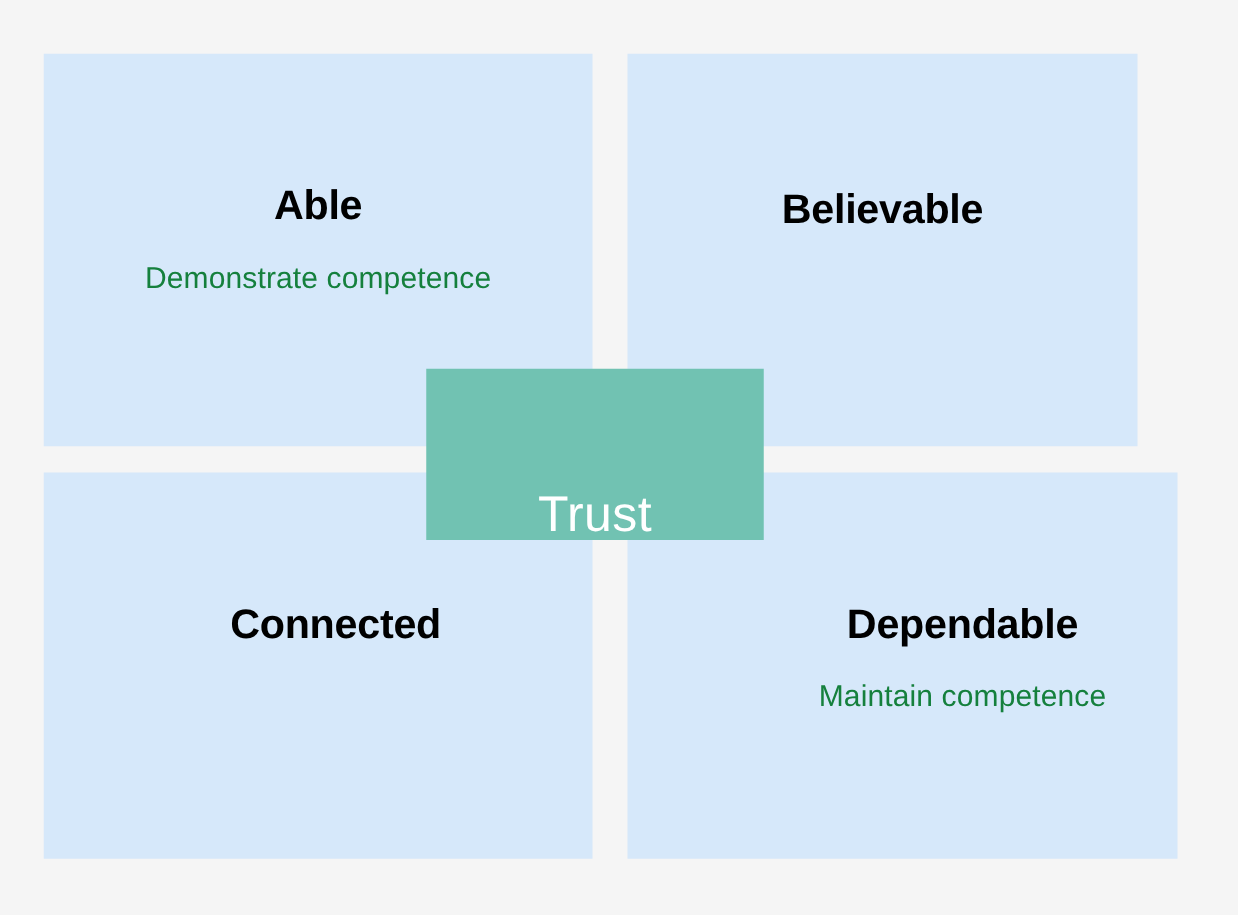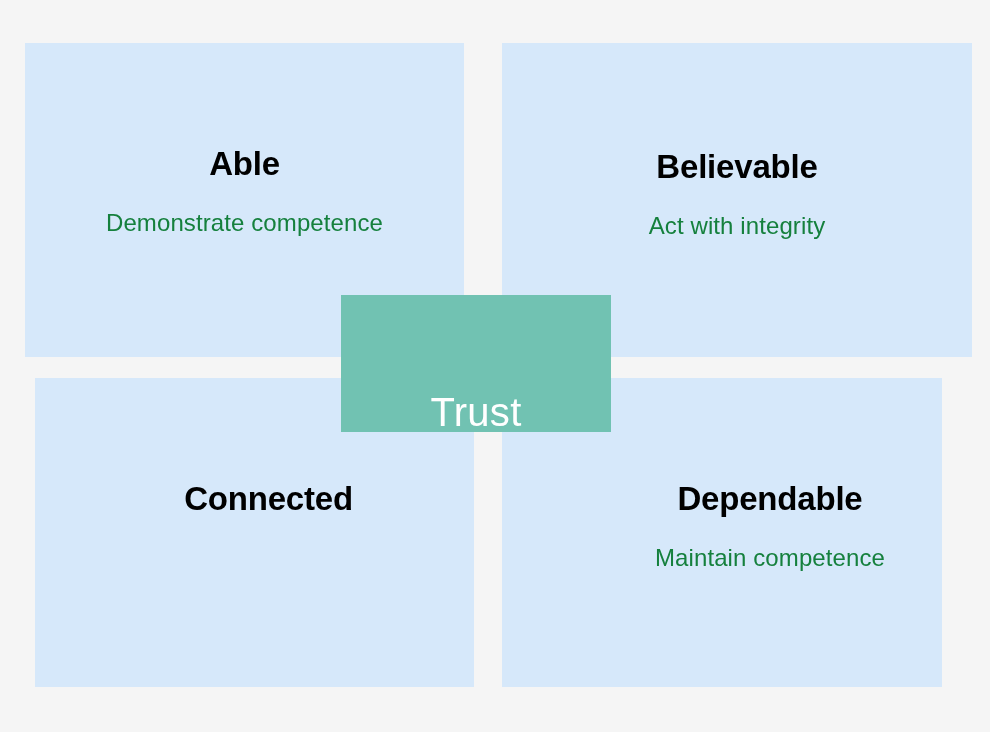--- a/index.html
+++ b/index.html
@@ -24,29 +24,29 @@
 
   .quadrant {
     position: absolute;
     background: #d6e8fa;
     box-sizing: border-box;
     display: block;
   }
 
   
   .quadrant.q-top-left {
-    left: 25px;
+    left: 35px;
     top: 43px;
     width: 439px;
     height: 314px;
   }
   .quadrant.q-top-right {
     left: 502px;
     top: 43px;
-    width: 470px;
+    width: 408px;
     height: 314px;
     padding-left: 26px;
   }
   .quadrant.q-bottom-left {
     left: 35px;
     top: 378px;
     width: 439px;
     height: 309px;
   }
   .quadrant.q-bottom-right {
@@ -118,21 +118,20 @@
   <div class="quadrant q-top-left">
     <div class="quadrant-inner">
       <div class="quadrant-title">Able</div>
       <div class="quadrant-subtitle">Demonstrate competence</div>
     </div>
   </div>
 
   <div class="quadrant q-top-right">
     <div class="quadrant-inner">
       <div class="quadrant-title">Believable</div>
-      <div class="quadrant-subtitle">Act with integrity</div>
     </div>
   </div>
 
   <div class="quadrant q-bottom-left">
     <div class="quadrant-inner">
       <div class="quadrant-title">Connected</div>
     </div>
   </div>
 
   <div class="quadrant q-bottom-right">

